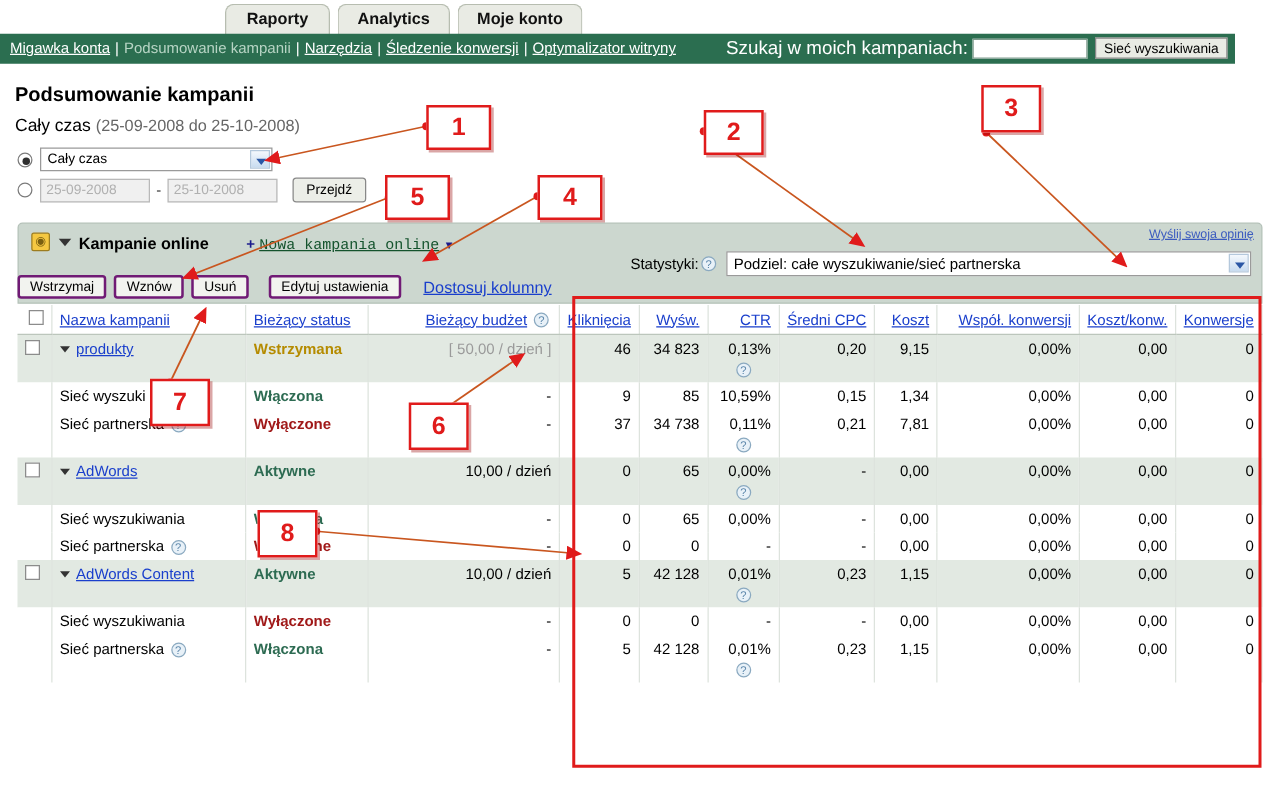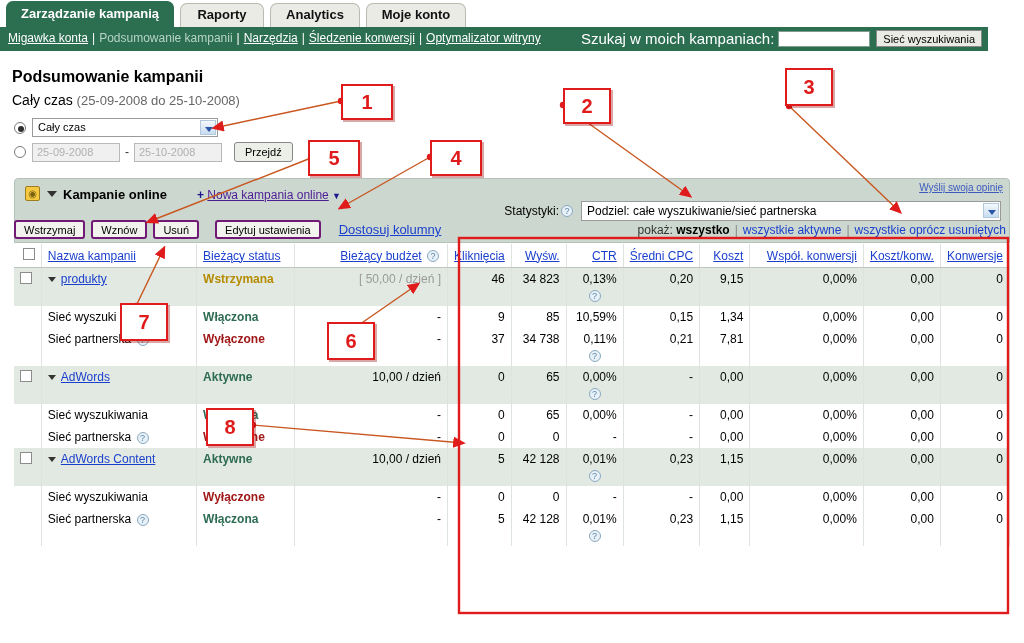--- a/index.html
+++ b/index.html
@@ -130,21 +130,21 @@
     font-size:10px; text-align:center; line-height:14px; color:#7a5f10;
   }
   #panelcaret {
     position:absolute; left:32px; top:12px;
     border-left:5px solid transparent; border-right:5px solid transparent;
     border-top:6px solid #333; cursor:pointer;
   }
   #paneltitle { position:absolute; left:48px; top:8px; font-weight:bold; font-size:13px; }
   #newcamp { position:absolute; left:182px; top:9px; white-space:nowrap; font-size:12px; }
   #newcamp .plus { color:#1a1a8c; font-weight:bold; }
-  #newcamp a { color:#4c1d95; text-decoration:underline; cursor:pointer; }
+  #newcamp a { color:#14532d; text-decoration:underline; cursor:pointer;font-family:Liberation Mono, monospace; }
   #newcamp .dn { color:#1a1a8c; font-size:9px; }
   #feedback {
     position:absolute; right:8px; top:3px; font-size:10px;
     color:#3b5bbf; text-decoration:underline; cursor:pointer;
   }
   #statwrap { position:absolute; right:8px; top:22px; white-space:nowrap; }
   #statlbl { font-size:12px; vertical-align:middle; }
   #statsel {
     display:inline-block; vertical-align:middle; margin-left:6px;
     width:420px; height:20px; line-height:18px; padding-left:5px;
@@ -223,21 +223,20 @@
     position:absolute; border:2px solid #e01b1b; background:#fff;
     color:#e01b1b; font-weight:bold; font-size:20px;
     text-align:center; box-shadow:2px 2px 0 rgba(150,0,0,.35);
     font-family:"Liberation Sans", sans-serif;
   }
 </style>
 </head>
 <body>
 
 <div id="tabbar">
-  <div class="tab active" id="tab0">Zarządzanie kampanią</div>
   <div class="tab inactive" id="tab1">Raporty</div>
   <div class="tab inactive" id="tab2">Analytics</div>
   <div class="tab inactive" id="tab3">Moje konto</div>
 </div>
 
 <div id="navstrip">
   <div id="navlinks">
     <a>Migawka konta</a><span class="sep">|</span><span class="cur">Podsumowanie kampanii</span><span class="sep">|</span><a>Narzędzia</a><span class="sep">|</span><a>Śledzenie konwersji</a><span class="sep">|</span><a>Optymalizator witryny</a>
   </div>
   <div id="searchwrap">
@@ -270,24 +269,20 @@
     </div>
     <div id="feedback">Wyślij swoja opinię</div>
   </div>
   <div id="statwrap">
     <span id="statlbl">Statystyki:</span><span class="qmark">?</span><span id="statsel"><span>Podziel: całe wyszukiwanie/sieć partnerska</span><span class="caret"></span></span>
   </div>
 </div>
 
 <div id="toolbar">
   <span class="tbtn">Wstrzymaj</span><span class="tbtn">Wznów</span><span class="tbtn">Usuń</span><span class="tbtn" style="margin-left:10px">Edytuj ustawienia</span><span id="custcols">Dostosuj kolumny</span>
-  <span id="showwrap">
-    <span class="k">pokaż:</span>
-    <b>wszystko</b><span class="bar">|</span><a>wszystkie aktywne</a><span class="bar">|</span><a>wszystkie oprócz usuniętych</a>
-  </span>
 </div>
 
 <table id="tbl">
   <colgroup>
     <col style="width:28px">
       <col style="width:168px">
       <col style="width:100px">
       <col style="width:162px">
     <col style="width:62px">
       <col style="width:56px">

